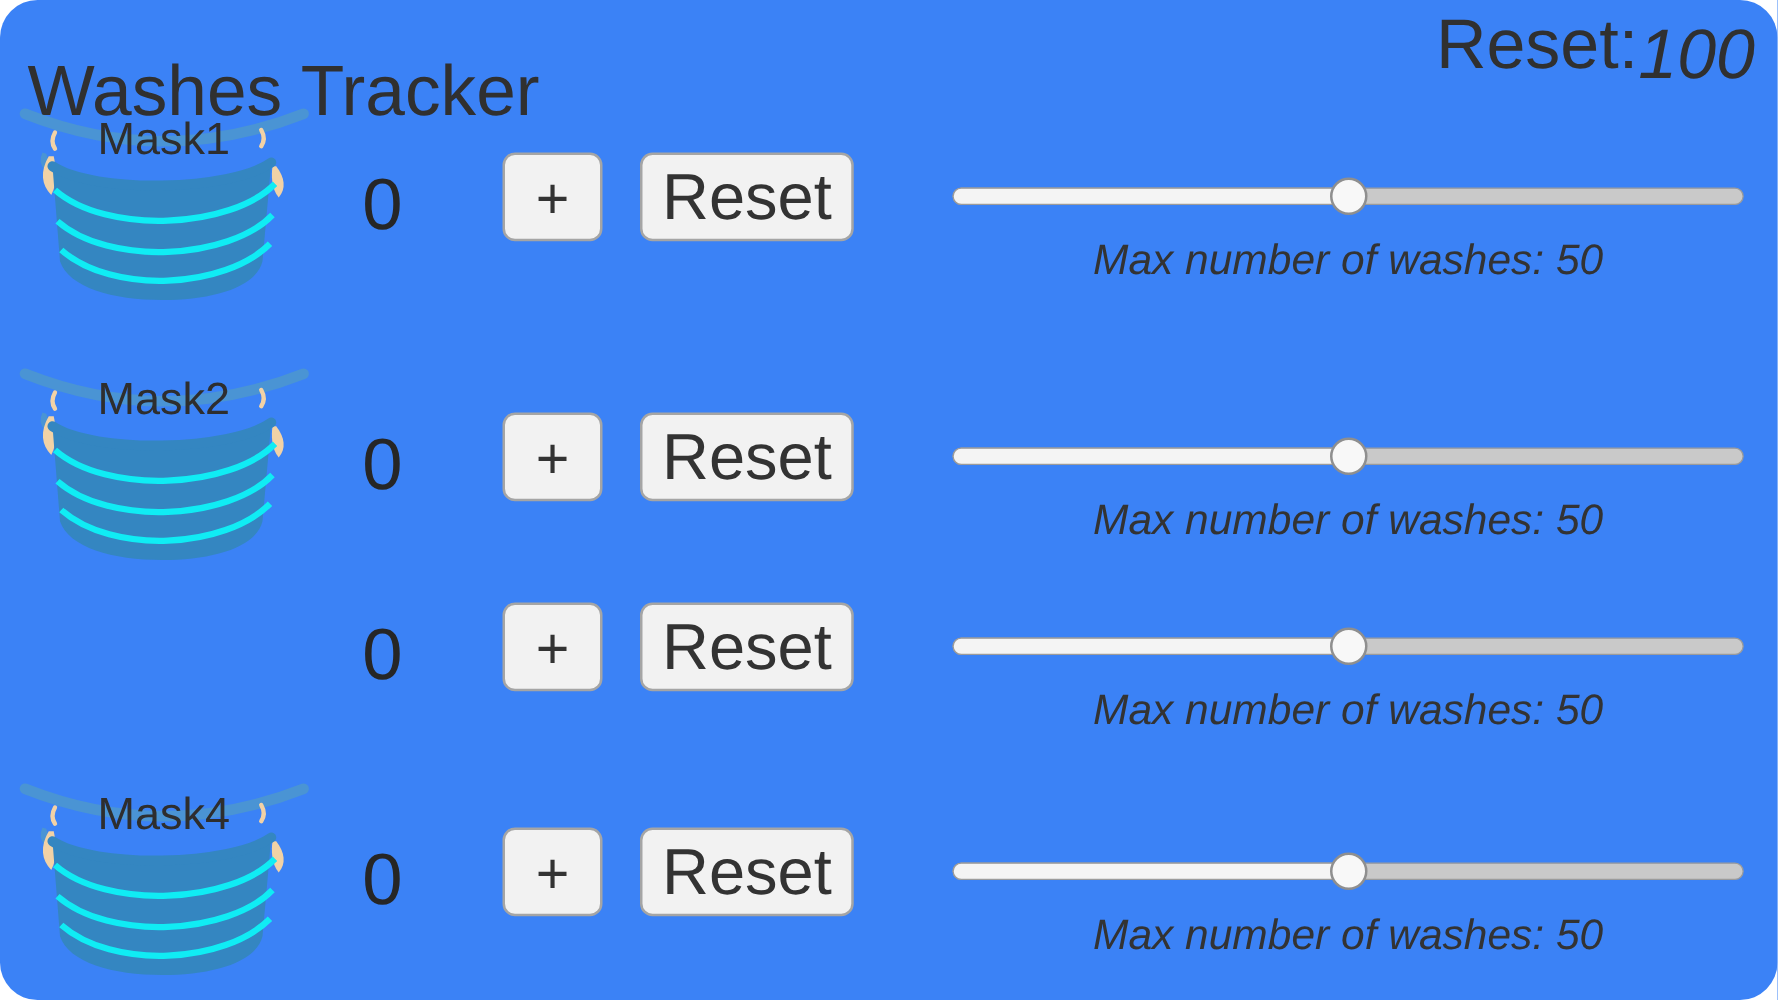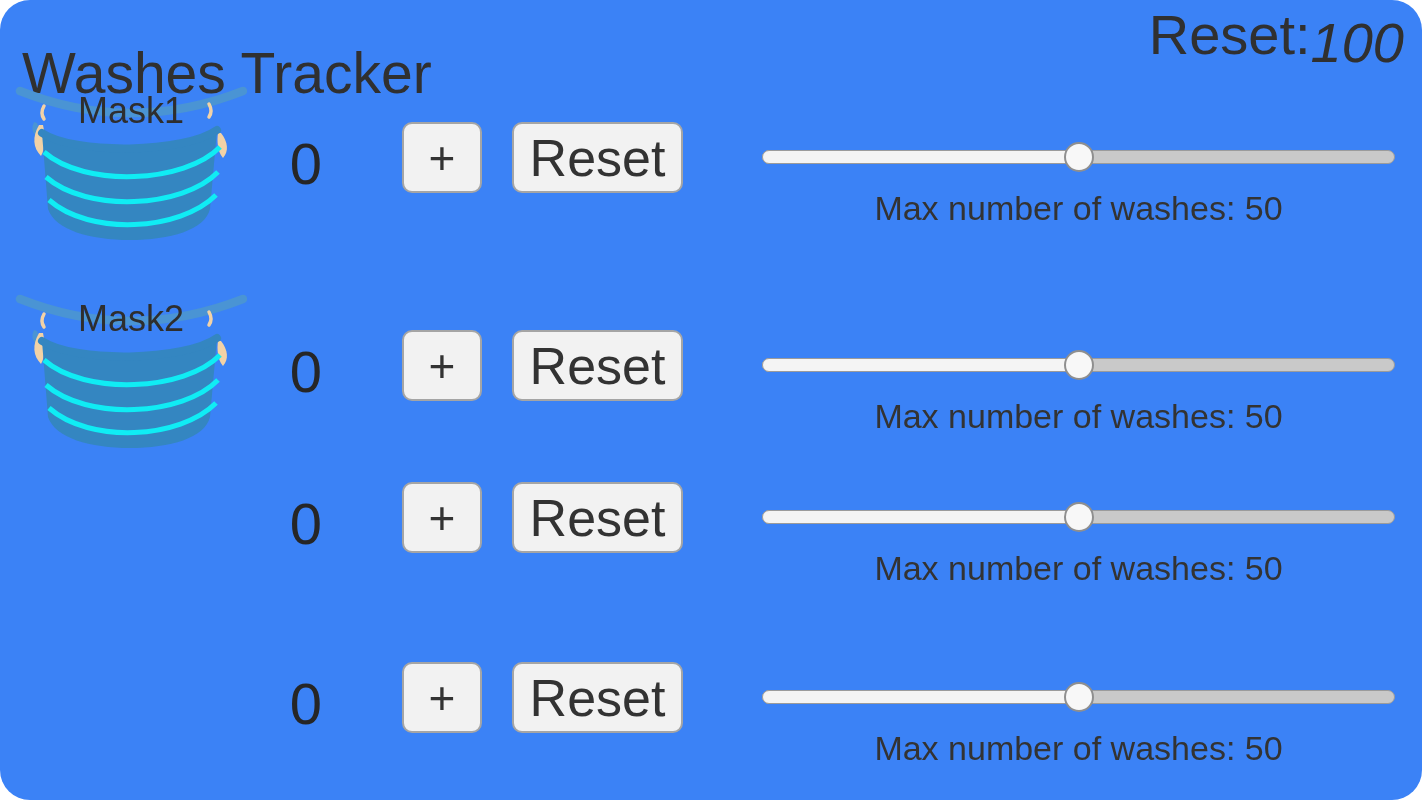--- a/index.html
+++ b/index.html
@@ -71,21 +71,21 @@
     box-sizing:border-box;
   }
   .slider-thumb{
     position:absolute;top:0;left:calc(50% - 15px);width:30px;height:30px;
     border-radius:50%;background:#f8f8f8;border:2px solid #8f8f8f;
     box-sizing:border-box;
   }
 
   .max-label{
     position:absolute;left:762px;top:104px;width:633px;
-    text-align:center;font-size:34px;color:#333;white-space:nowrap;
+    text-align:center;font-size:34px;color:#333;white-space:nowrap;font-style:italic;
   }
 </style>
 </head>
 <body>
 
 <div class="app">
 
   <h1 class="title">Washes Tracker</h1>
   <div class="points"><span>Reset:</span><span class="points-value">100</span></div>
 
@@ -151,20 +151,36 @@
     <button class="btn btn-reset">Reset</button>
     <div class="slider">
       <div class="slider-track"></div>
       <div class="slider-fill" style="width: 50%;"></div>
       <div class="slider-thumb" style="left: calc(50% - 15px);"></div>
     </div>
     <div class="max-label">Max number of washes: 50</div>
   </section>
 
   <section class="row row-3">
+    <div class="mask-wrap">
+      <svg viewBox="0 0 232 162" aria-hidden="true">
+        <path d="M5,6 Q116,50 228,6" fill="none" stroke="#4a94d4" stroke-width="8.5" stroke-linecap="round"></path>
+        <path d="M29,21 Q25,28 29,34" fill="none" stroke="#f2d2a6" stroke-width="3.5" stroke-linecap="round"></path>
+        <path d="M194,19 Q198,26 194,32" fill="none" stroke="#f2d2a6" stroke-width="3.5" stroke-linecap="round"></path>
+        <path d="M19,37 Q15,45 21,51 Q25,44 22,38 Z" fill="#4a94d4"></path>
+        <path d="M24,40 C17,52 18,63 26,71 C31,62 30,50 28,40 Z" fill="#f2d2a6"></path>
+        <path d="M206,48 C213,57 214,66 208,73 C202,66 202,55 203,48 Z" fill="#f2d2a6"></path>
+        <path d="M27,48 C60,70 170,68 202,45 L195,124 C190,145 155,155 115,155 C75,155 40,145 33,124 Z" fill="#3486c1"></path>
+        <path d="M27,48 C60,70 170,68 202,45" fill="none" stroke="#3486c1" stroke-width="8" stroke-linecap="round"></path>
+        <path d="M29,67 C70,103 170,98 205,62" fill="none" stroke="#10ecf4" stroke-width="5"></path>
+        <path d="M31,92 C72,128 168,123 203,87" fill="none" stroke="#10ecf4" stroke-width="5"></path>
+        <path d="M34,115 C75,151 165,146 201,110" fill="none" stroke="#10ecf4" stroke-width="5"></path>
+      </svg>
+      <div class="mask-label">Mask4</div>
+    </div>
     <div class="count">0</div>
     <button class="btn btn-plus">+</button>
     <button class="btn btn-reset">Reset</button>
     <div class="slider">
       <div class="slider-track"></div>
       <div class="slider-fill" style="width: 50%;"></div>
       <div class="slider-thumb" style="left: calc(50% - 15px);"></div>
     </div>
     <div class="max-label">Max number of washes: 50</div>
   </section>

